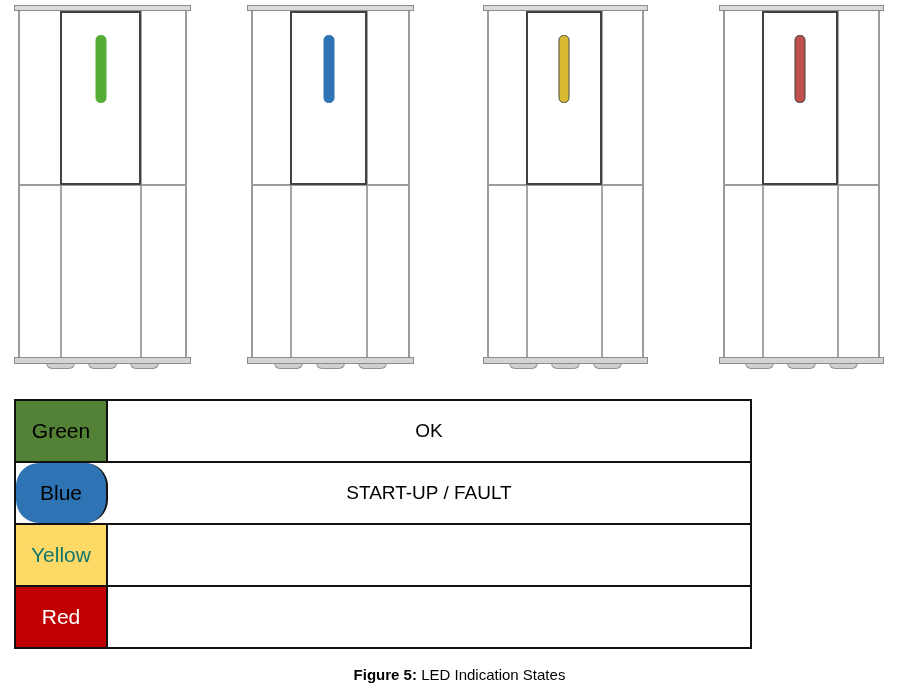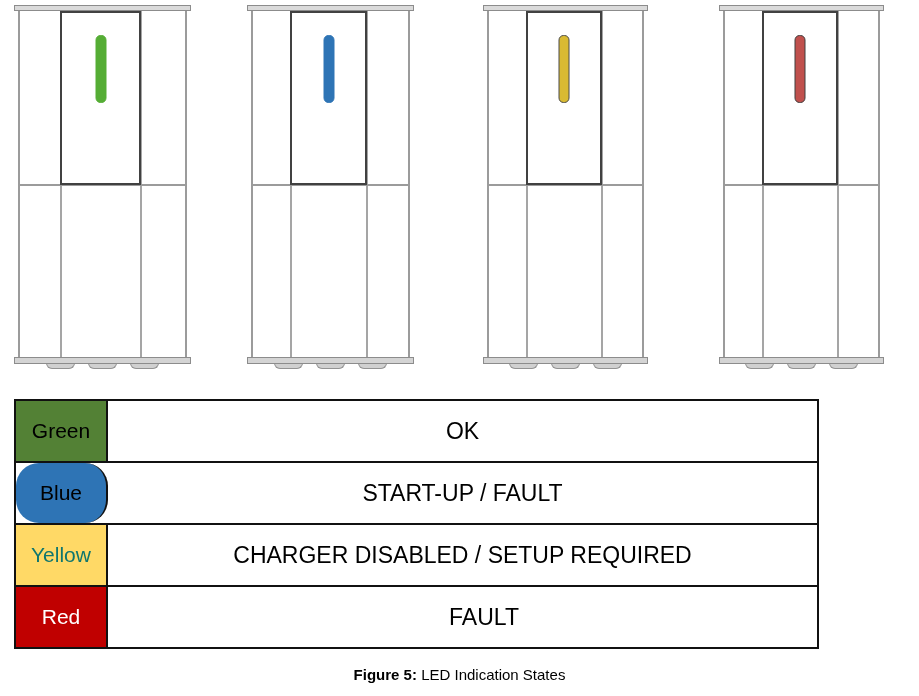--- a/index.html
+++ b/index.html
@@ -36,33 +36,33 @@
   .base { height:5px; background:#d4d4d4; border:1px solid #8c8c8c; position:relative; z-index:2; }
   .feet { display:flex; justify-content:center; gap:13px; height:7px; }
   .foot {
     width:27px; height:5px; background:#d0d0d0;
     border:1px solid #939393; border-top:none; border-radius:0 0 9px 9px;
     margin-top:-1px;
   }
 
   
   .led-table {
-    position:absolute; left:14px; top:399px; width:805px;
+    position:absolute; left:14px; top:399px; width:738px;
     border:2px solid #111; box-sizing:border-box; background:#fff;
   }
   .trow { display:flex; height:60px; border-bottom:2px solid #111; }
   .trow:last-child { border-bottom:none;gap:43px; }
   .ccell {
     flex:0 0 90px; width:90px; border-right:2px solid #111;
     display:flex; align-items:center; justify-content:center;
     font-size:21px;
   }
   .scell {
     flex:1; display:flex; align-items:center; justify-content:center;
-    font-size:23px; color:#000;
+    font-size:19px; color:#000;
   }
 
   
   .caption {
     position:absolute; left:0; top:666px; width:919px;
     text-align:center; font-size:15px;
   }
   .cap-prefix { font-weight:bold; }
 </style>
 </head>
@@ -150,25 +150,23 @@
     <div class="trow">
       <div class="ccell" style="background-color: rgb(83, 129, 53); color: rgb(0, 0, 0);">Green</div>
       <div class="scell">OK</div>
     </div>
     <div class="trow">
       <div class="ccell" style="background-color: rgb(46, 116, 181); color: rgb(0, 0, 0); border-radius: 23px;">Blue</div>
       <div class="scell">START-UP / FAULT</div>
     </div>
     <div class="trow">
       <div class="ccell" style="background-color: rgb(255, 217, 102); color: #0f766e;">Yellow</div>
-      <div class="scell">CHARGER DISABLED / SETUP REQUIRED</div>
     </div>
     <div class="trow">
       <div class="ccell" style="background-color: rgb(192, 0, 0); color: rgb(255, 255, 255);">Red</div>
-      <div class="scell">FAULT</div>
     </div>
   </div>
 
   <div class="caption">
     <span class="cap-prefix">Figure 5:</span>
     <span>LED Indication States</span>
   </div>
 
 </div>
 

